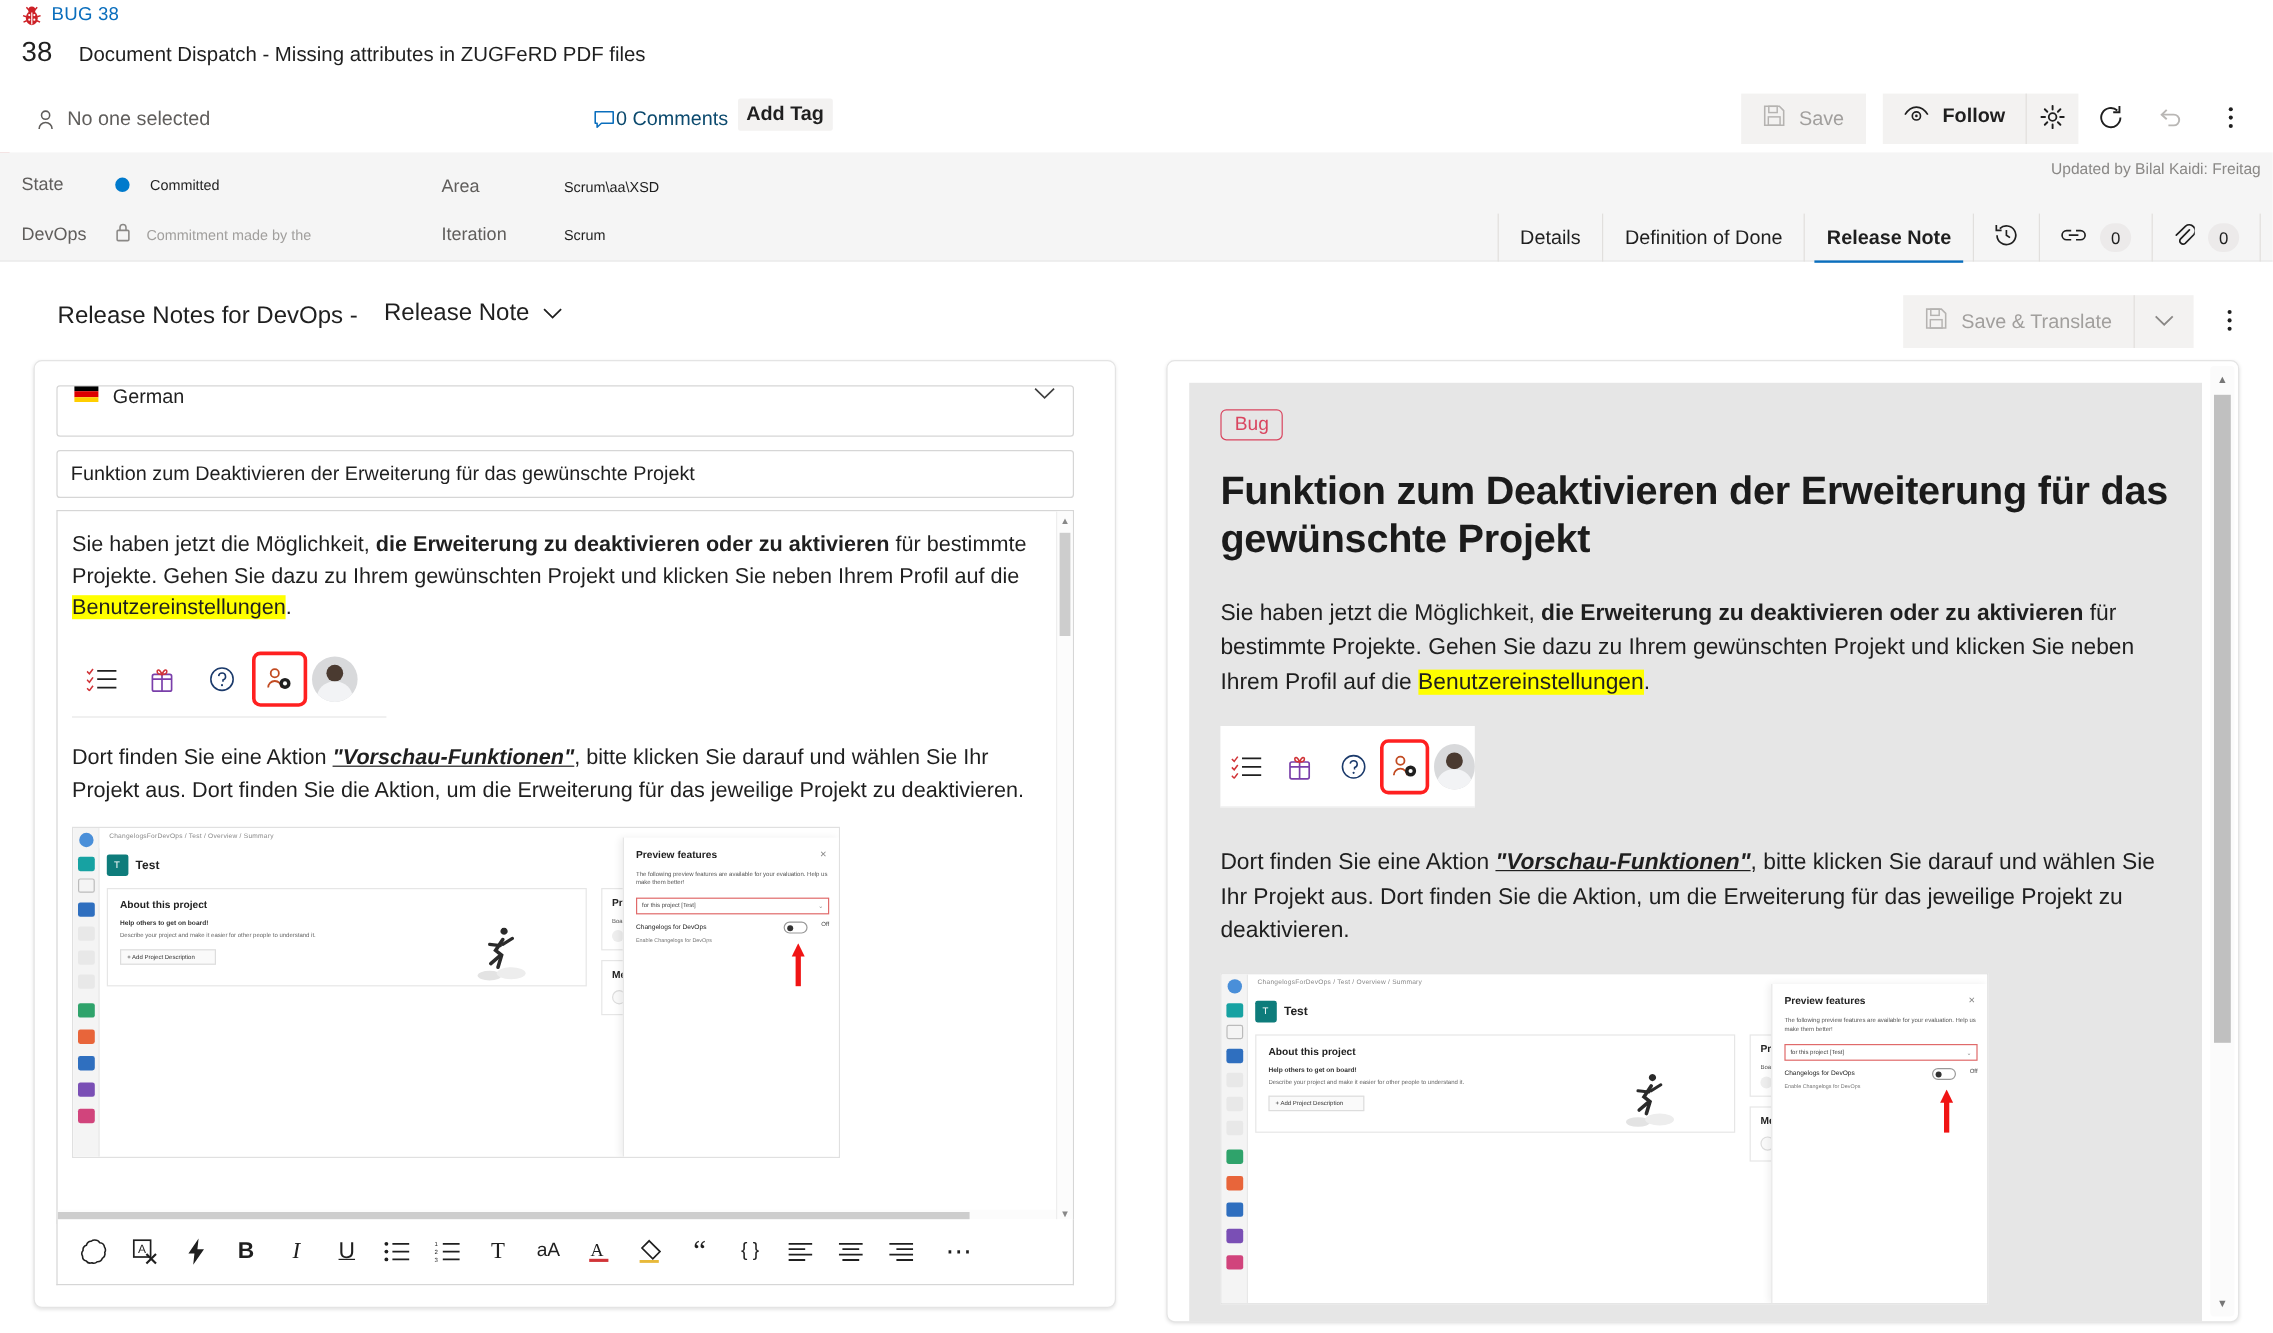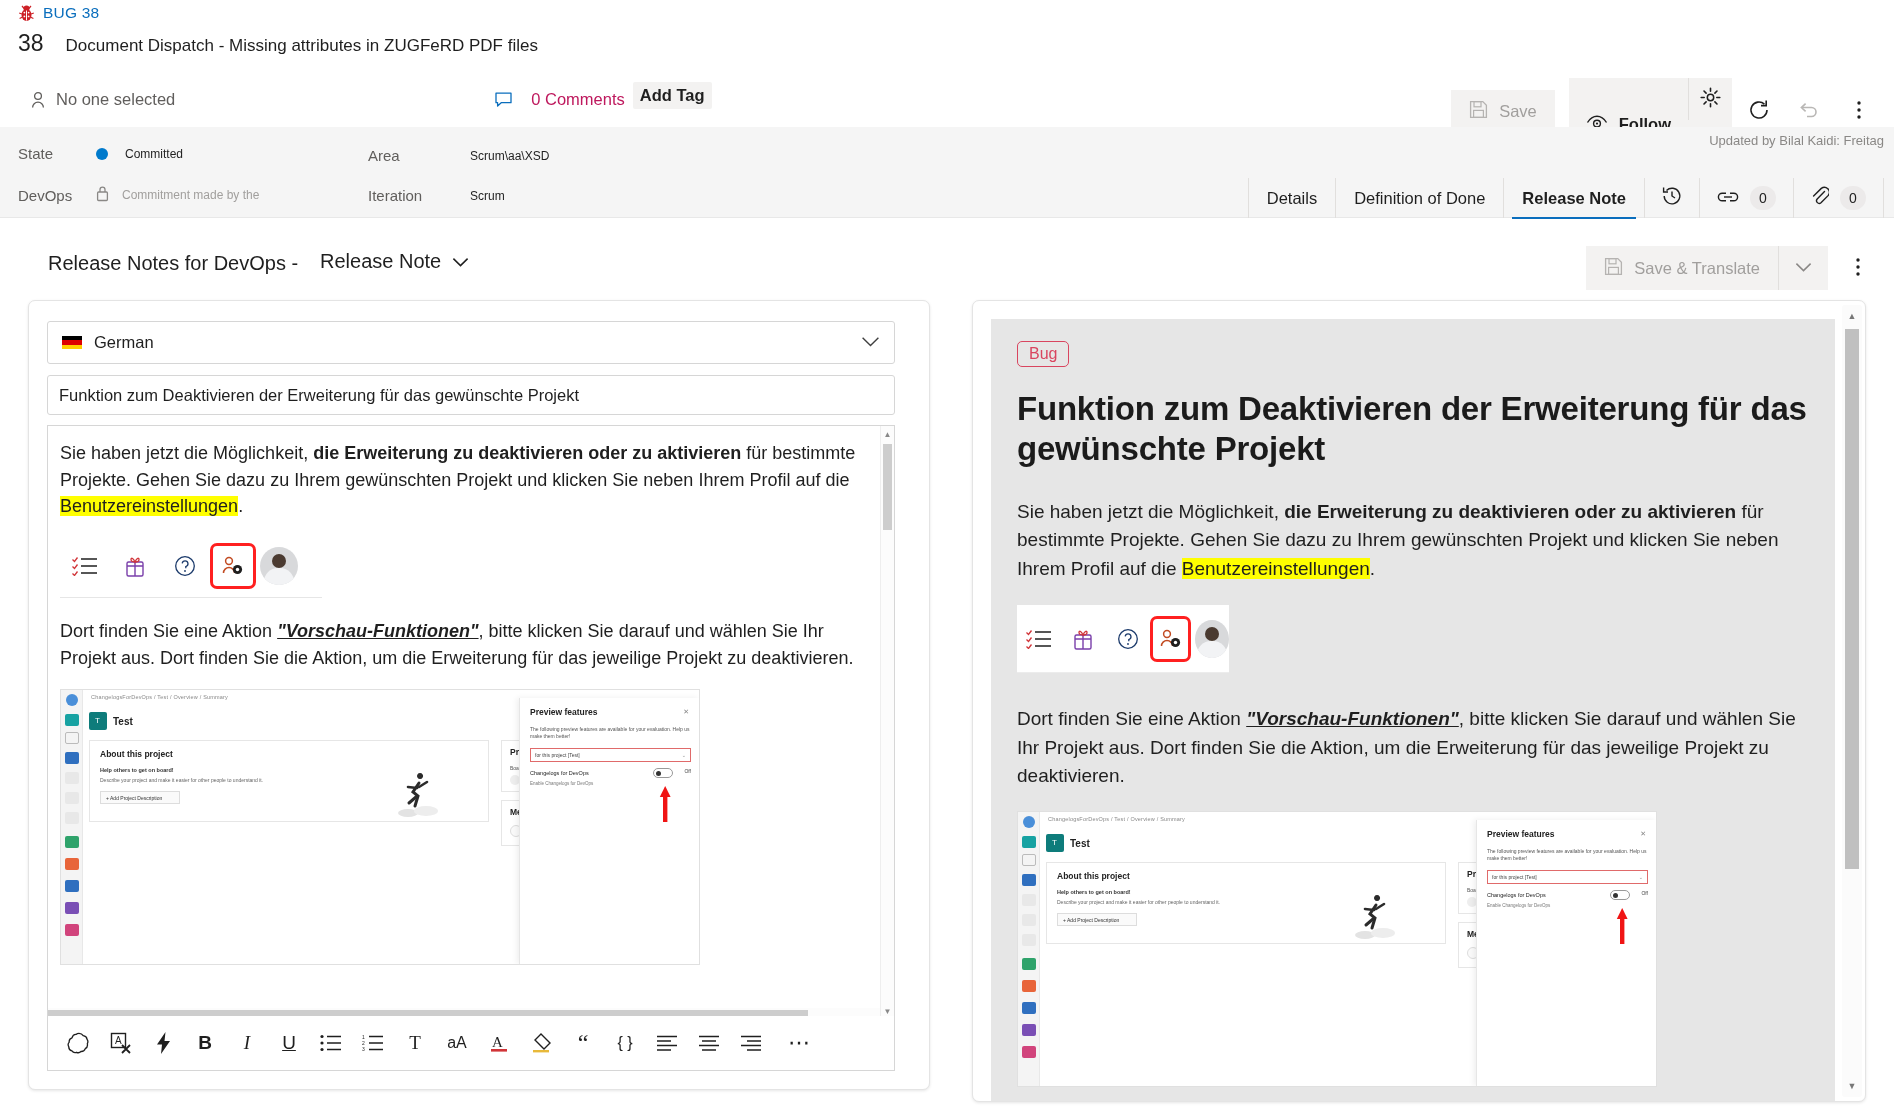--- a/index.html
+++ b/index.html
@@ -30,38 +30,37 @@
   .wi-type-label {
     font-size: 15.5px; color:#0a6ebd; letter-spacing:.2px; font-weight:400;
   }
   .wi-title-row { position:absolute; left:18px; top:30px; display:flex; align-items:baseline; gap:22px; }
   .wi-id { font-size: 23px; color:#1f1f1f; font-weight:400; }
   .wi-title { font-size: 17px; color:#1f1f1f; font-weight:400; }
 
   .wi-subrow { position:absolute; left:30px; top:82px; display:flex; align-items:flex-end; gap:0; }
   .assigned-to { display:flex; align-items:center; gap:10px; color:#605e5c; font-size:16.5px;}
   .person-icon { width:16px; height:18px; }
-  .comments-link { display:flex; align-items:center; gap:19px; color:#be185d; font-size:16.5px; margin-left:320px; cursor:pointer;}
+  .comments-link { display:flex; align-items:center; gap:1px; color:#0c4a6e; font-size:16.5px; margin-left:320px; cursor:pointer;}
   .add-tag {
     margin-left: 8px; font-size: 16.5px; font-weight: 700; color:#1f1f1f;
     background:#f3f2f1; padding:4px 7px; border-radius:2px; cursor:pointer;
   }
 
   .header-actions { position:absolute; right:12px; top:78px; display:flex; align-items:center; gap:0; }
   .btn-flat {
     display:flex; align-items:center; gap:11px; height:42px; padding:0 18px;
     background:#f3f2f1; border:none; font-size:16.5px; color:#a19f9d; cursor:default;
     font-family:"Liberation Sans", sans-serif;
   }
   .btn-follow-group { display:flex; align-items:stretch; background:#f3f2f1; margin-left:14px; }
   .btn-follow {
     display:flex; align-items:center; gap:11px; height:39px; padding:0 17px;
     background:transparent; border:none; font-size:16.5px; color:#1f1f1f; font-weight:700; cursor:pointer;
     font-family:"Liberation Sans", sans-serif;
-    margin-top:27px;
   }
   .btn-gear {
     display:flex; align-items:center; justify-content:center; width:44px; height:42px;
     background:transparent; border:none; border-left:1px solid #e1dfdd; cursor:pointer;
   }
   .icon-btn {
     display:flex; align-items:center; justify-content:center; width:46px; height:42px;
     background:transparent; border:none; cursor:pointer; margin-left:4px;
   }
 
@@ -126,21 +125,21 @@
     border:1px solid #e4e4e4; border-radius:7px;
     box-shadow: 0 1px 3px rgba(0,0,0,.10);
   }
   .pane-left  { left:28px;  width:902px; height:790px; }
   .pane-right { left:972px; width:894px; height:802px; }
 
   
   .lang-select {
     position:absolute; left:18px; top:20px; width:848px; height:43px;
     border:1px solid #d6d6d6; border-radius:3px; background:#fff;
-    display:flex; align-items:center; padding:0 14px; cursor:pointer;
+    display:flex; align-items:flex-start; padding:0 14px; cursor:pointer;
   }
   .flag-de { width:20px; height:13px; display:inline-block; position:relative; border:0; margin-right:12px; }
   .flag-de i { position:absolute; left:0; right:0; height:33.4%; display:block; }
   .flag-de i.b { top:0; background:#000; }
   .flag-de i.r { top:33.3%; background:#dd0000; }
   .flag-de i.y { top:66.6%; background:#ffce00; }
   .lang-name { font-size:16.5px; color:#1f1f1f; flex:1; }
   .caret { color:#404040; font-size:16px; line-height:1; }
 
   .title-input {

